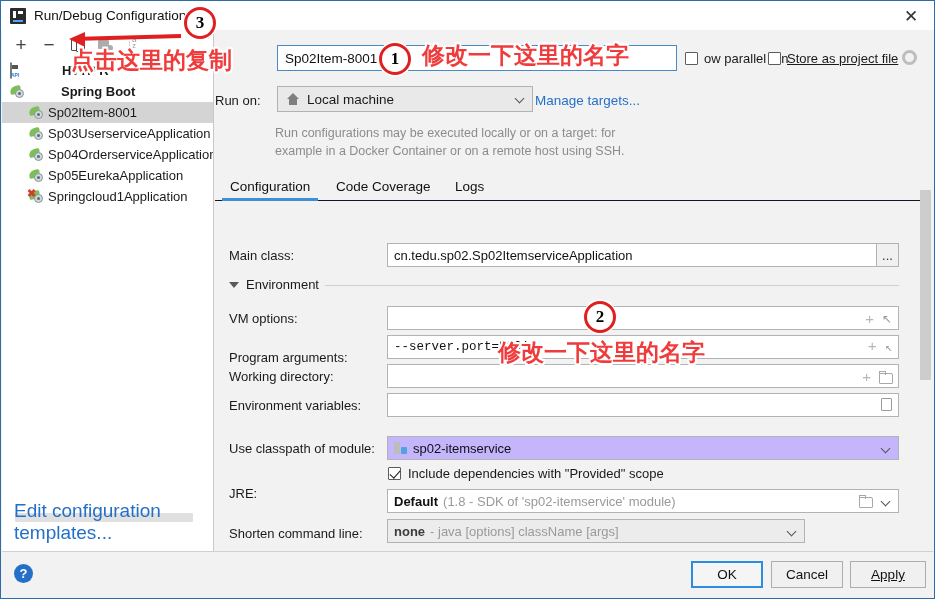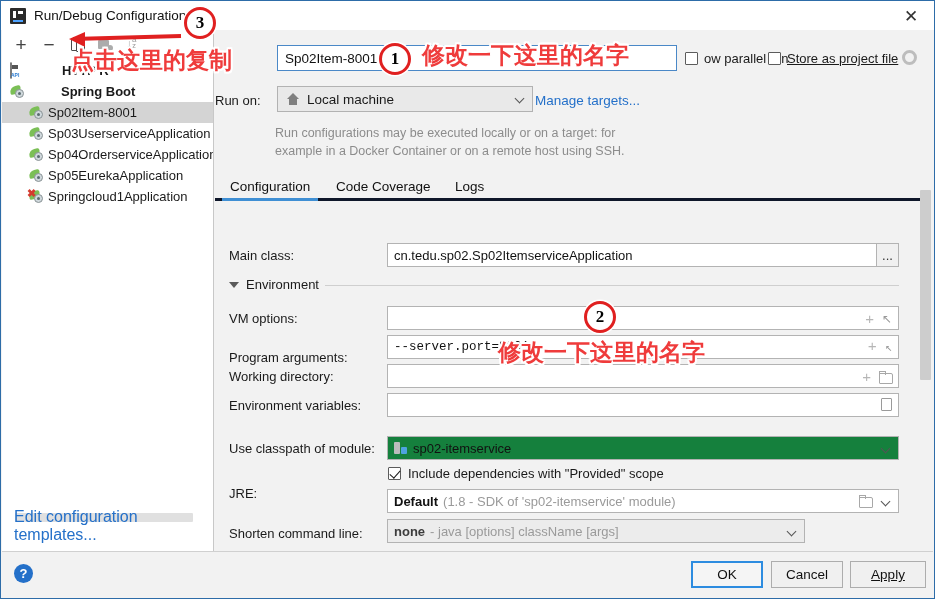--- a/index.html
+++ b/index.html
@@ -124,21 +124,21 @@
     position:absolute; left:-2px; top:-2px; color:#d43b2f; font-size:11px;
     font-weight:bold; line-height:11px;
   }
 
   .hscroll {
     position: absolute; left: 13px; bottom: 30px; width: 178px; height: 9px;
     background: #e0e0e0; border-radius: 1px;
   }
   .edit-templates {
     position: absolute; left: 12px; bottom: 8px;
-    color: #2470c9; font-size: 16px; cursor: pointer;
+    color: #2470c9; font-size: 19px; cursor: pointer;
   }
 
   
   .right-pane {
     position: absolute; left: 214px; top: 29px; right: 1px; height: 522px;
     background: #f2f2f2;
   }
   .name-row {
     position: absolute; left: 62px; top: 15px; width: 400px; height: 26px;
   }
@@ -196,21 +196,21 @@
   .manage-link {
     position:absolute; left:320px; top:63px; color:#2470c9; font-size:13.5px;
   }
   .desc {
     position:absolute; left:60px; top:94px; width:520px;
     color:#8c8c8c; font-size:12.5px; line-height:18px;
   }
 
   .tabs {
     position:absolute; left:0px; top:143px; right:8px; height:28px;
-    border-bottom:3px solid #0f172a;
+    border-bottom:1px solid #0f172a;
   }
   .tab {
     position:absolute; top:0; height:27px; display:flex; align-items:center;
     font-size:13.5px; color:#111;
   }
   .tab.active::after {
     content:""; position:absolute; left:-8px; right:-8px; bottom:-1px; height:3px;
     background:#3f8fd4;
   }
 
@@ -480,21 +480,21 @@
       <div class="fbox" style="left:172px; top:185px; width:512px;">
         <span></span>
         <span class="adorn">
           <span class="list-ad"></span>
         </span>
       </div>
 
       <div class="frow" style="left:14px; top:228px;">
         <span class="flabel">Use classpath of module:</span>
       </div>
-      <div class="fbox disabled" style="left:172px; top:228px; width:512px; background:#15803d;">
+      <div class="fbox disabled" style="left:172px; top:228px; width:512px; background:#c4b5fd;">
         <span class="mod-ico"></span>
         <span style="color:#111;">sp02-itemservice</span>
         <span class="chev" style="top:8px;"></span>
       </div>
 
       <div style="position:absolute; left:173px; top:258px; display:flex; align-items:center; gap:7px; font-size:13px;">
         <span class="cbox checked"></span>
         <span>Include dependencies with "Provided" scope</span>
       </div>
 

